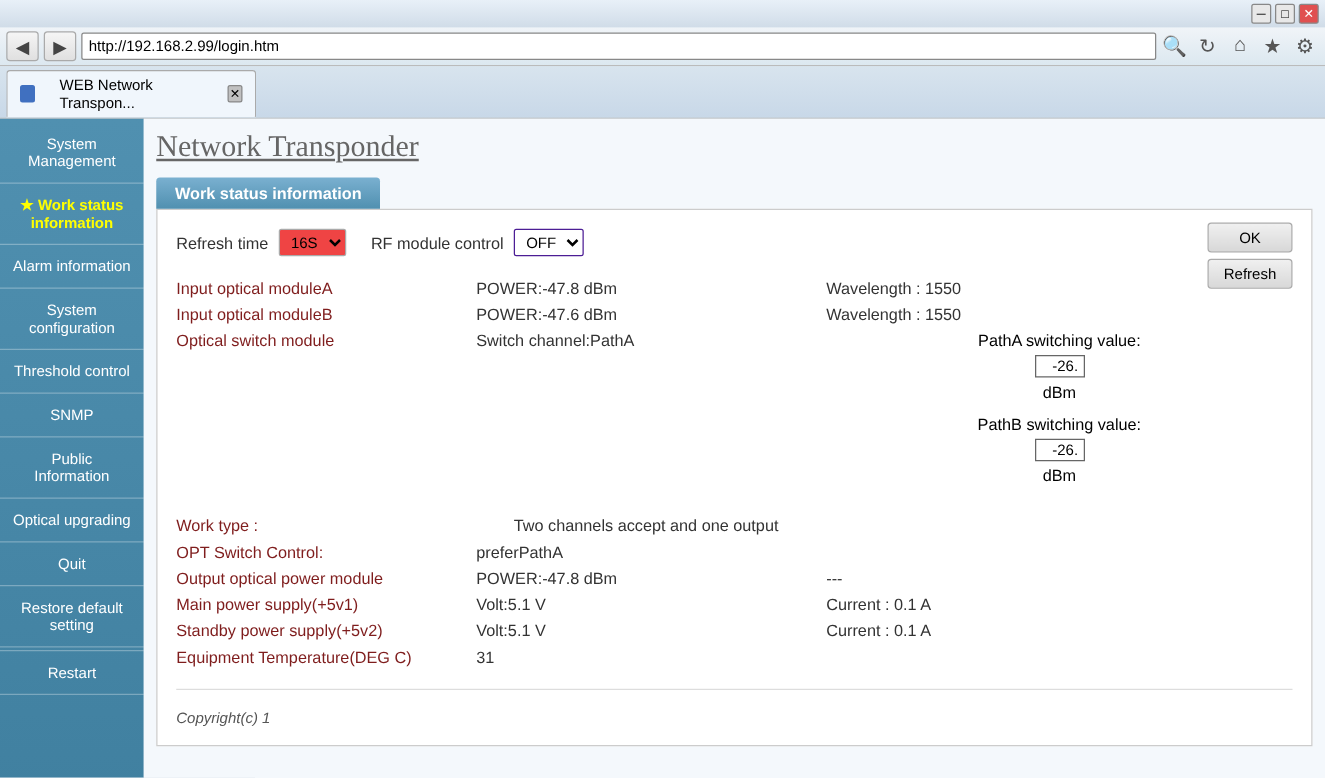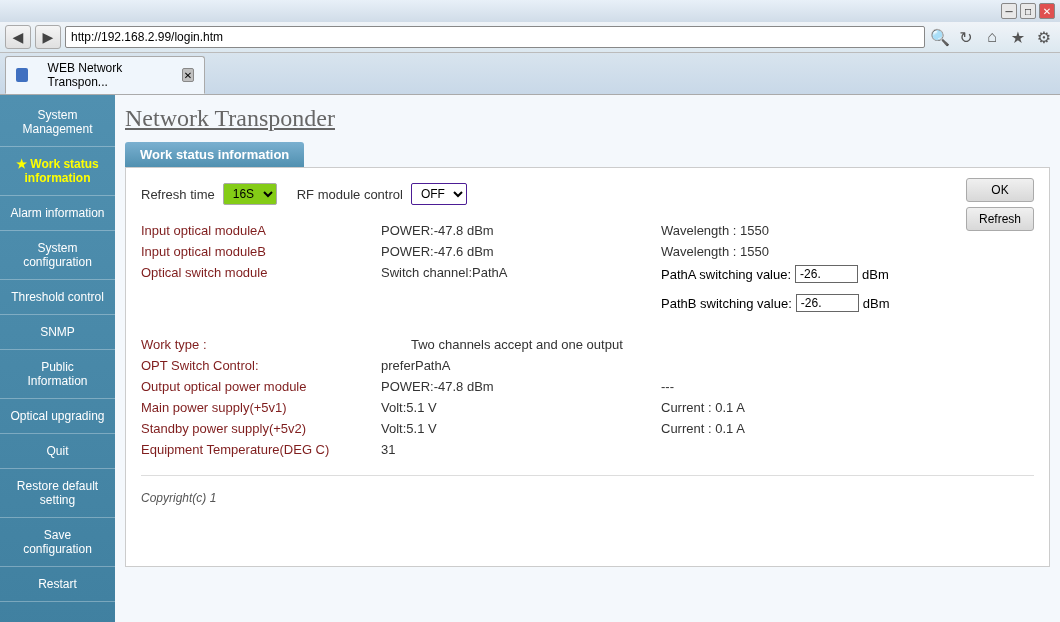--- a/index.html
+++ b/index.html
@@ -41,35 +41,35 @@
     .page-title { font-size: 24px; color: #666; font-weight: normal; margin-bottom: 10px; font-family: Georgia, serif; text-decoration: underline; }
 
     .tab-header { display: flex; margin-bottom: 0; }
     .content-tab { padding: 5px 15px; background: linear-gradient(to bottom, #7ab0d0, #5090b0); color: white; font-size: 13px; font-weight: bold; border-radius: 3px 3px 0 0; cursor: pointer; }
 
     .content-body { background: white; border: 1px solid #ccc; padding: 15px; min-height: 400px; }
 
     .controls-row { display: flex; align-items: center; margin-bottom: 15px; gap: 20px; }
     .control-group { display: flex; align-items: center; gap: 8px; }
     .control-label { font-size: 13px; color: #333; }
-    .select-box { border: 1px solid #aaa; padding: 2px 5px; font-size: 12px; background: #84cc16; border-radius: 2px; cursor: pointer; }
+    .select-box { border: 1px solid #aaa; padding: 2px 5px; font-size: 12px; background: #ef4444; border-radius: 2px; cursor: pointer; }
     .rf-select { border: 1px solid #4c1d95; padding: 2px 5px; font-size: 12px; background: white; border-radius: 2px; }
     .action-btn { padding: 4px 12px; border: 1px solid #aaa; border-radius: 3px; cursor: pointer; font-size: 12px; background: linear-gradient(to bottom, #f0f0f0, #d8d8d8); }
 
     .info-table { width: 100%; font-size: 13px; }
     .info-row { display: flex; padding: 3px 0; align-items: flex-start; }
     .info-label { width: 240px; color: #7f1d1d; flex-shrink: 0; }
     .info-value { color: #333; }
 
     .two-col-row { display: flex; }
     .left-col { width: 520px; }
     .right-col { flex: 1; }
 
-    .switching-row { display: flex; align-items: center; gap: 5px; }
-    .switching-input { width: 63px; border: 1px solid #666; padding: 1px 4px; font-size: 12px; }
+    .switching-row { display: flex; align-items: center; gap: 5px; flex-direction: column; }
+    .switching-input { width: 40px; border: 1px solid #666; padding: 1px 4px; font-size: 12px; text-align: right; }
 
     .divider-line { border: none; border-top: 1px solid #ddd; margin: 15px 0; }
 
     .copyright { font-size: 12px; color: #555; font-style: italic; margin-top: 10px; }
 
     .relative { position: relative; }
 
     .content-wrapper { position: relative; }
   </style>
 </head>
@@ -138,23 +138,20 @@
     </div>
     <div class="sidebar-divider"></div>
     <div class="sidebar-item">
       <span>Quit</span>
     </div>
     <div class="sidebar-divider"></div>
     <div class="sidebar-item">
       <span>Restore default setting</span>
     </div>
     <div class="sidebar-divider"></div>
-    <div class="sidebar-item">
-      <span>Save configuration</span>
-    </div>
     <div class="sidebar-divider"></div>
     <div class="sidebar-item">
       <span>Restart</span>
     </div>
     <div class="sidebar-divider"></div>
     <div class="sidebar-note">
       
       
     </div>
   </div>

